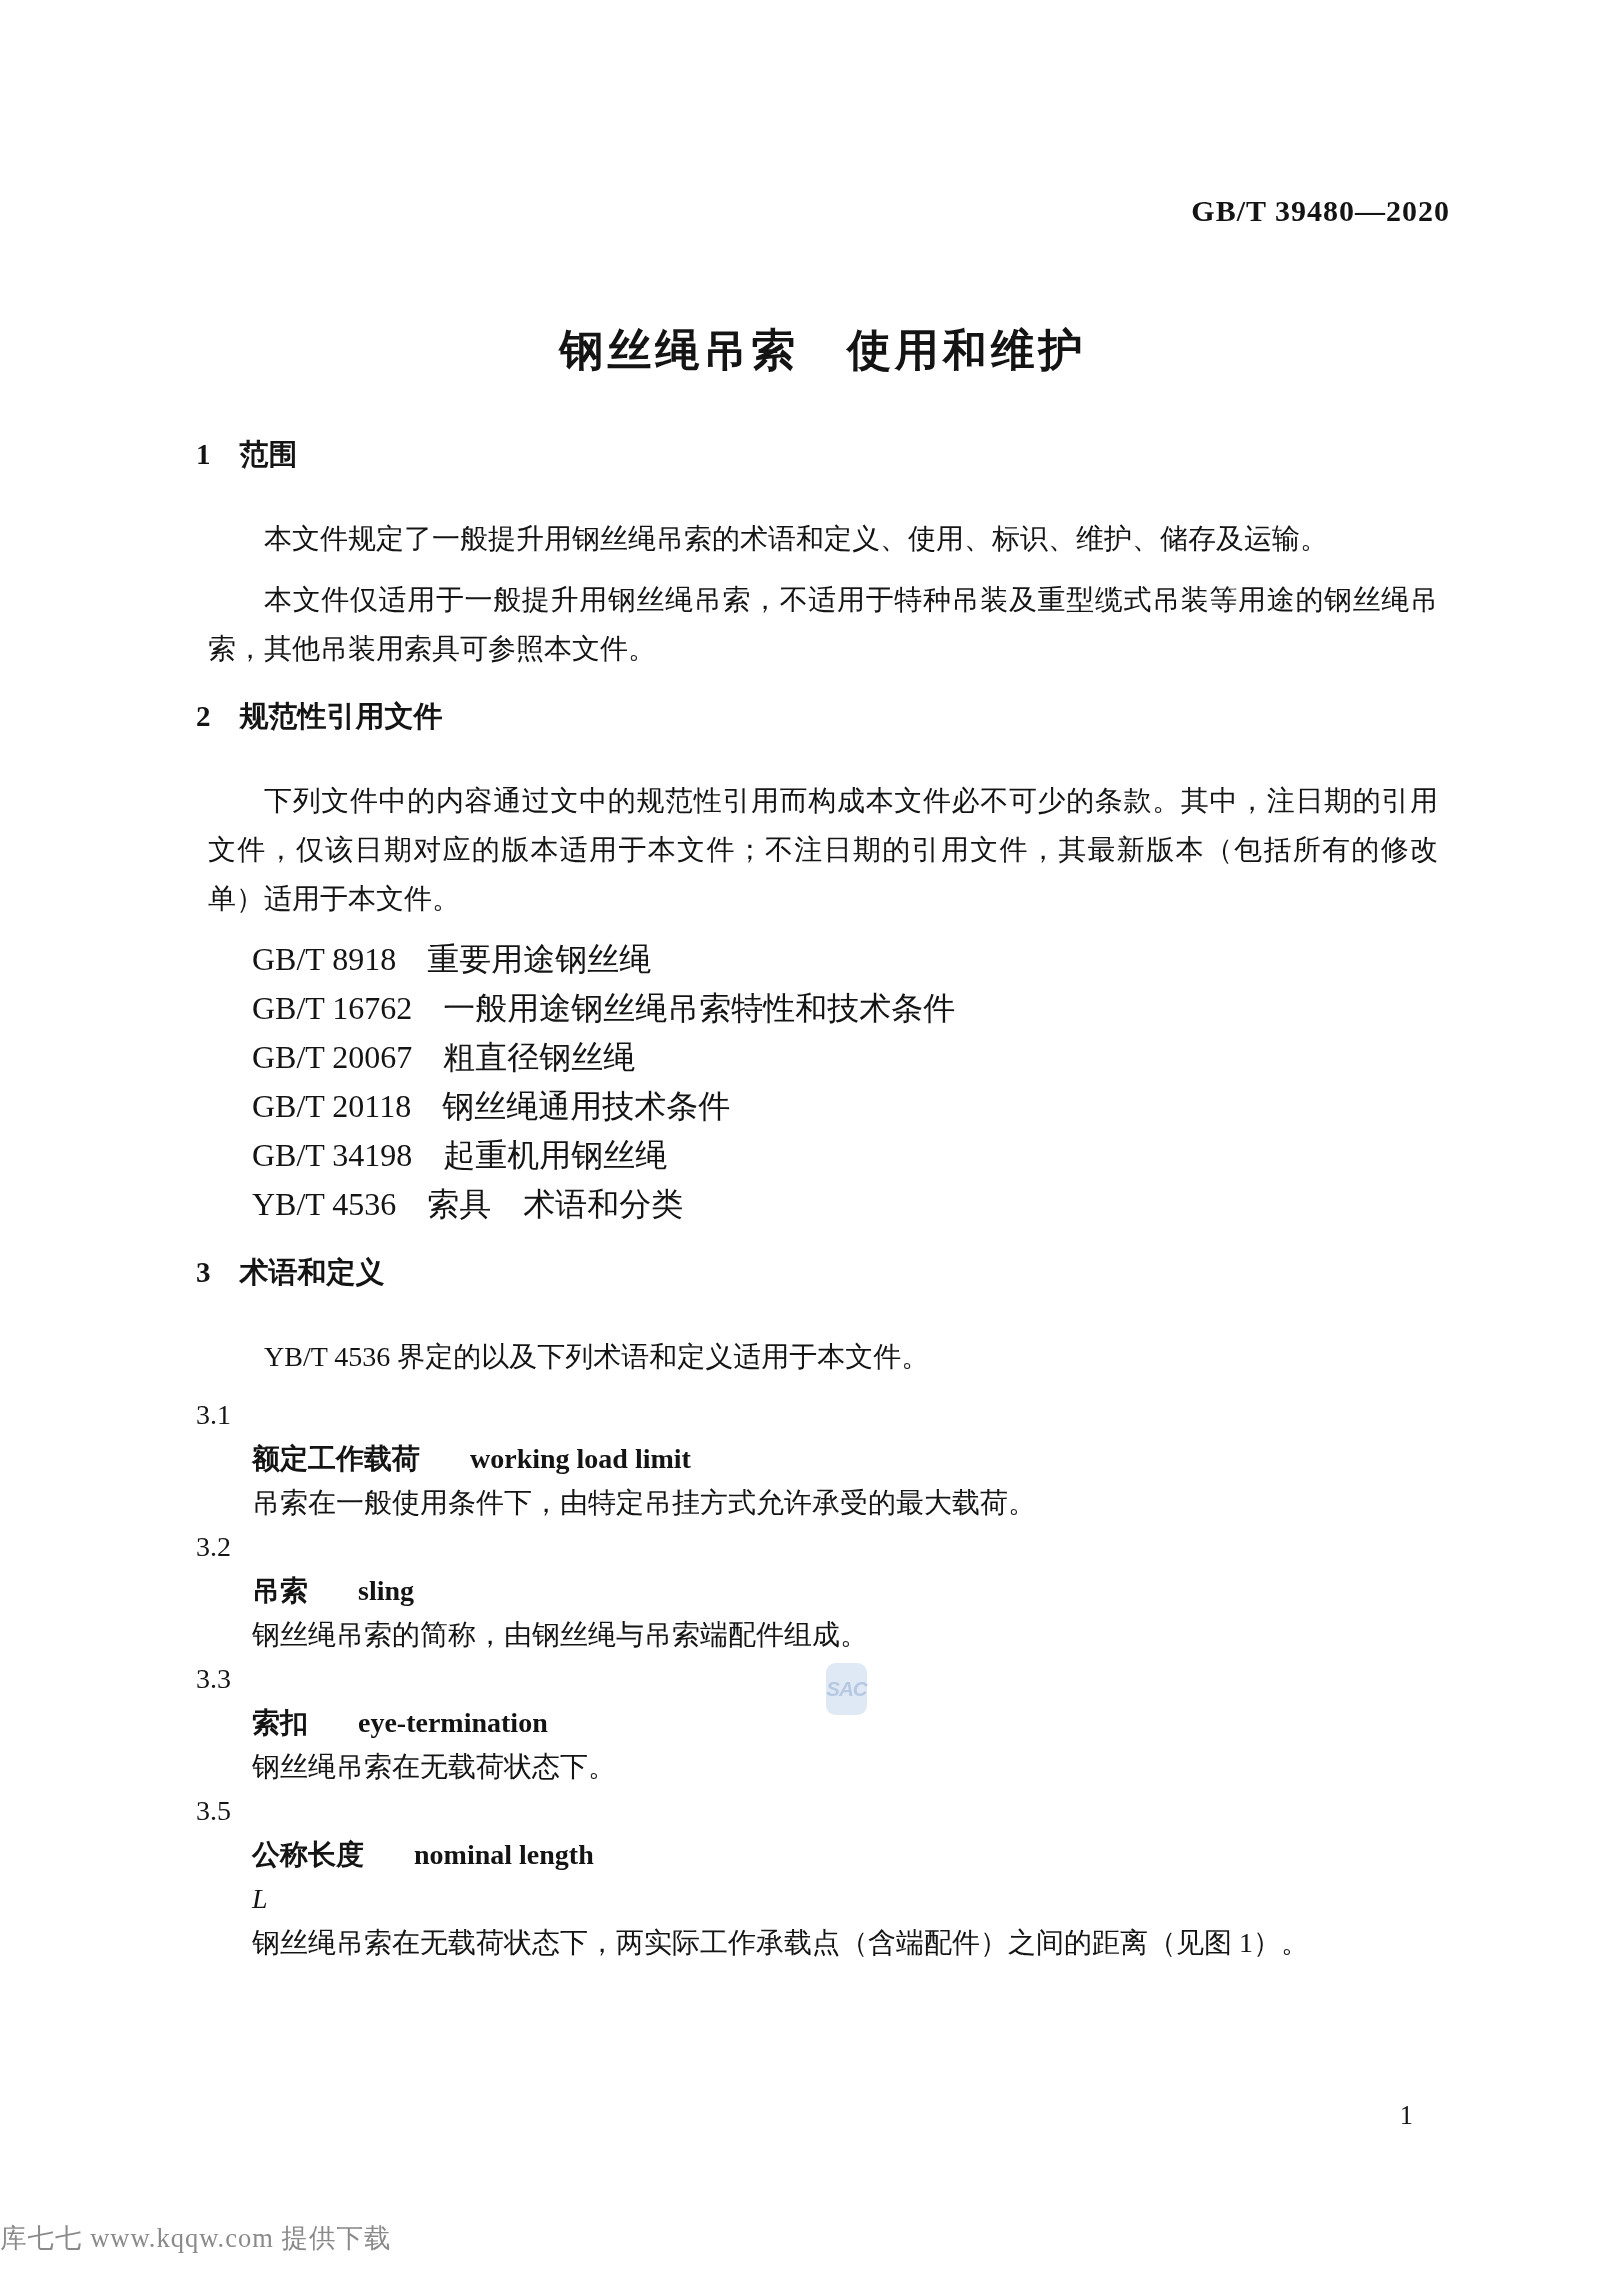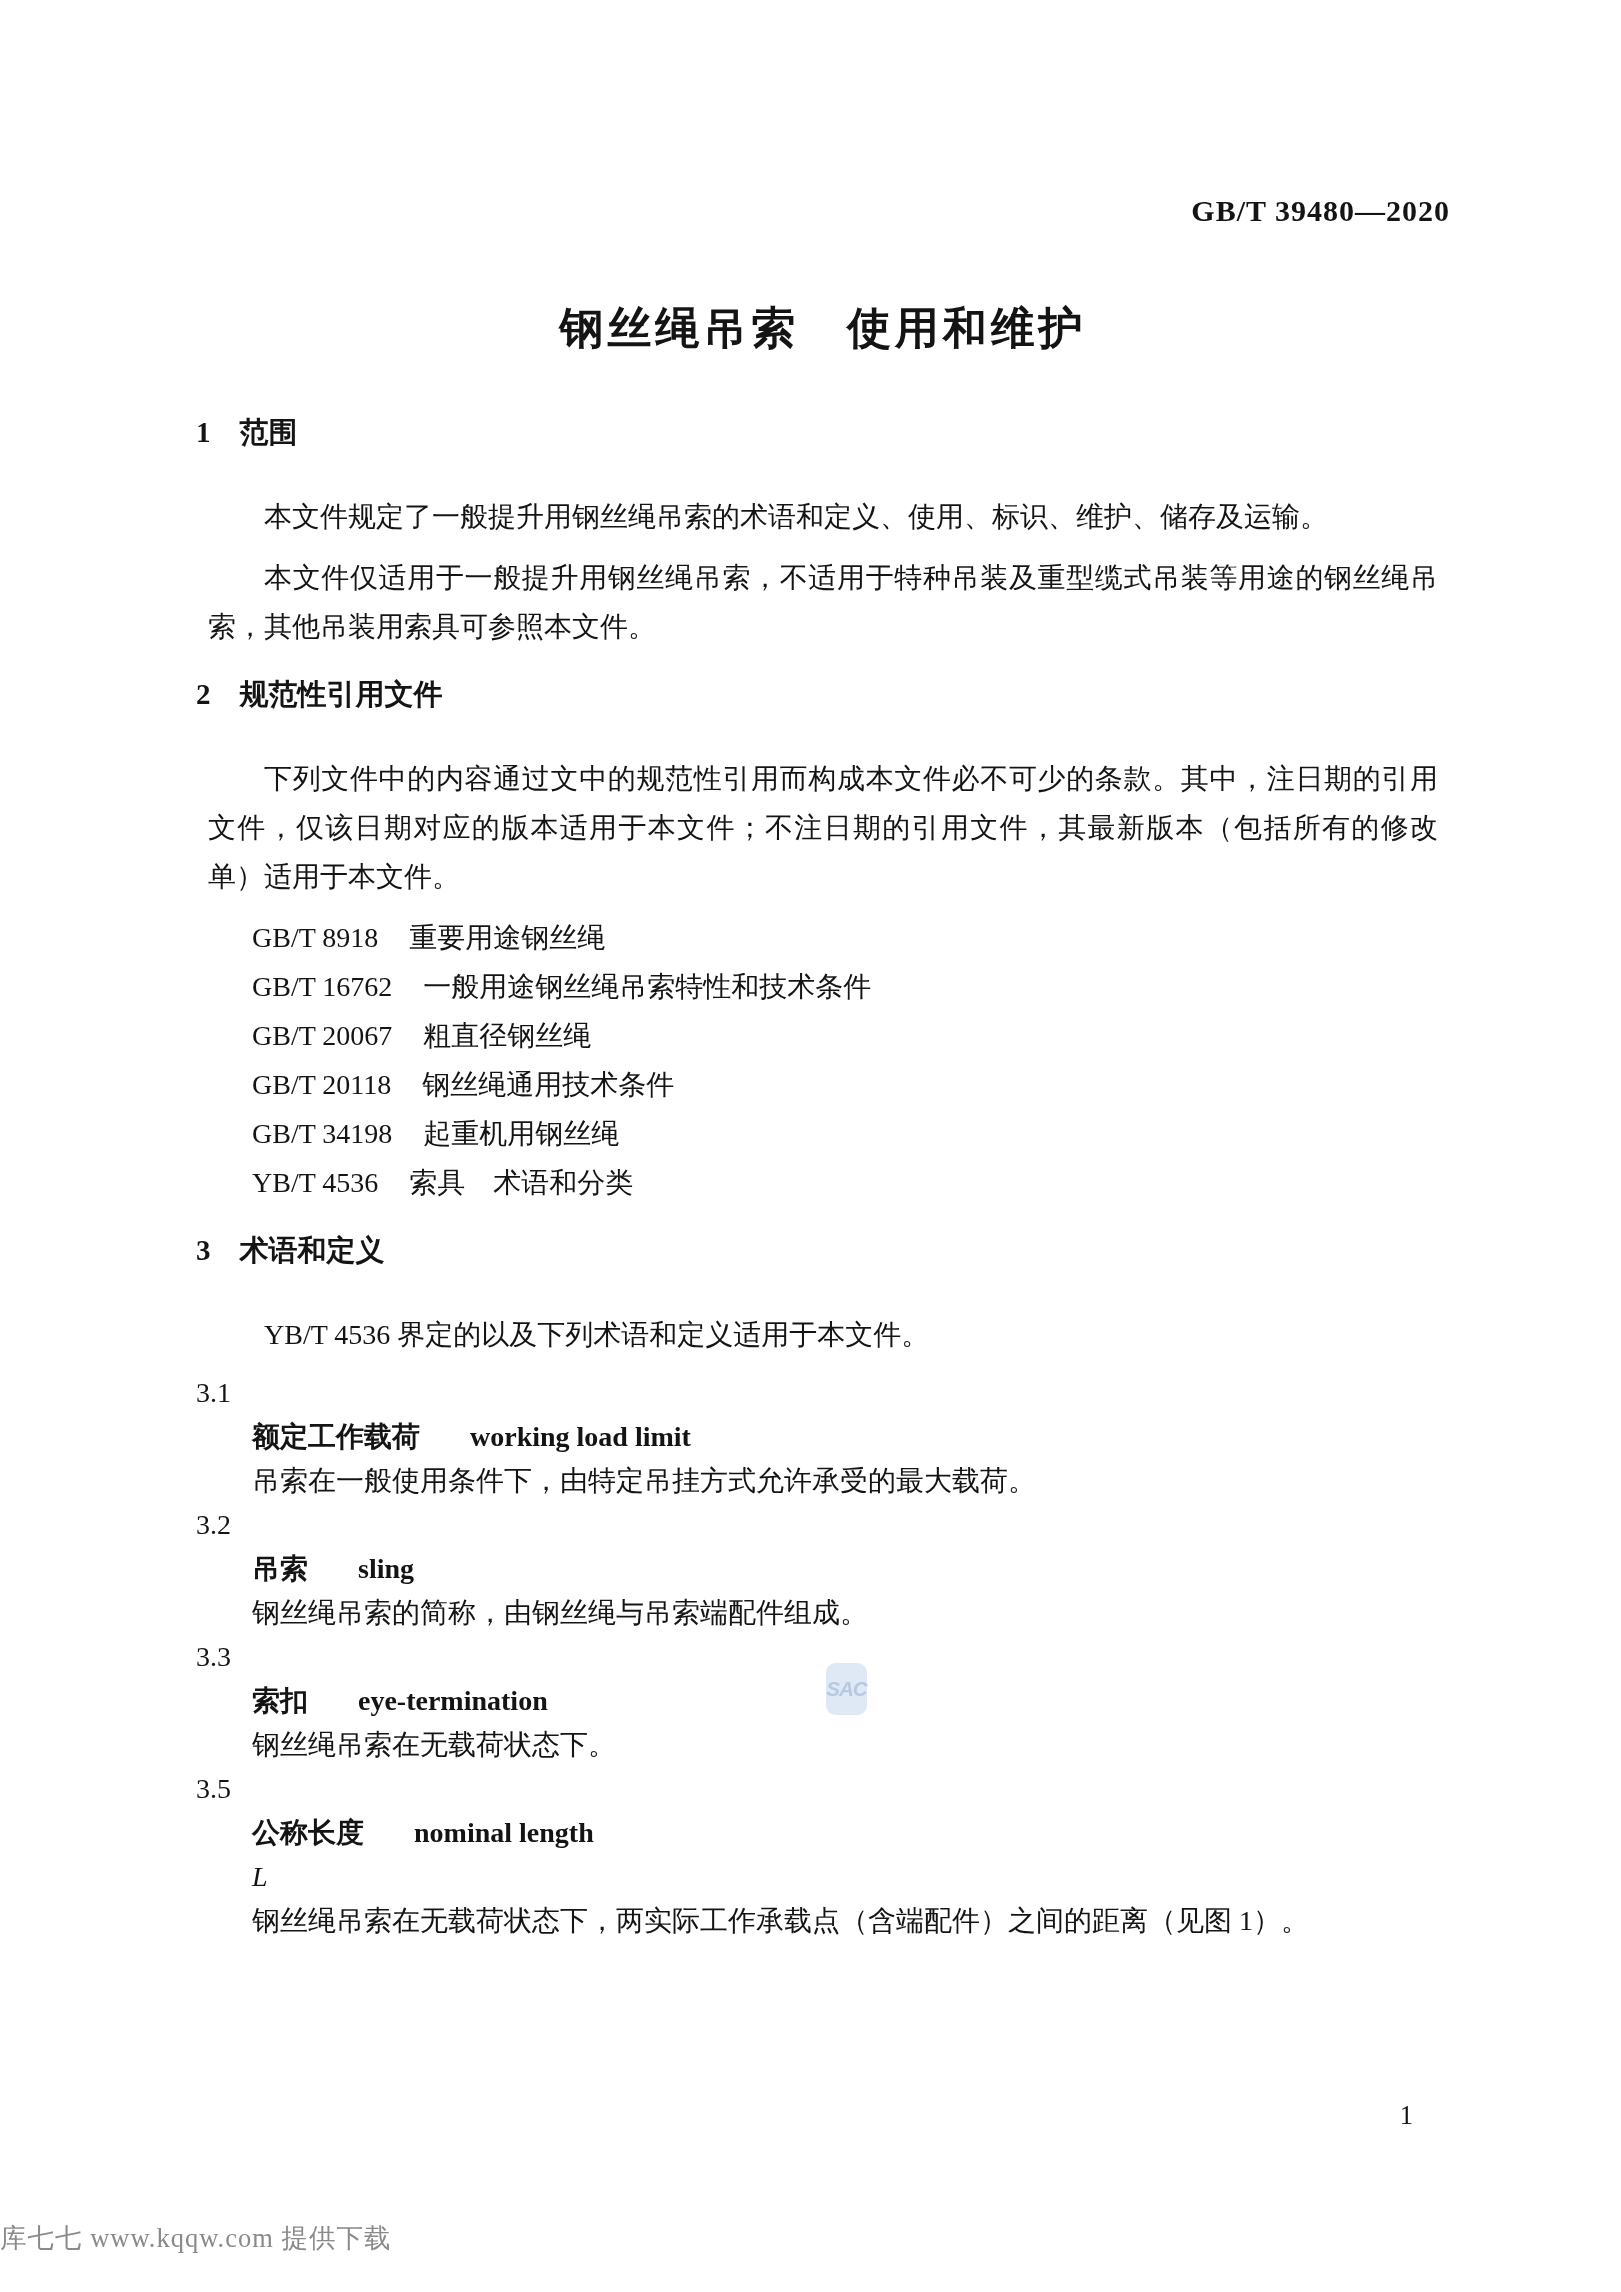--- a/index.html
+++ b/index.html
@@ -18,21 +18,21 @@
   .doc-code {
     margin-top: 196px;
     text-align: right;
     font-family: "Liberation Serif", "DejaVu Serif", serif;
     font-weight: bold;
     font-size: 30px;
     line-height: 1;
     letter-spacing: 1px;
   }
   .doc-title {
-    margin: 80px 0 0 0;
+    margin: 102px 0 0 0;
     text-align: center;
     font-family: "Liberation Sans", "DejaVu Sans", sans-serif;
     font-weight: bold;
     font-size: 44px;
     line-height: 1;
     letter-spacing: 3.9px;
   }
 
   .sec-h {
     font-family: "Liberation Sans", "DejaVu Sans", sans-serif;
@@ -46,21 +46,21 @@
 
   .para {
     margin: 12px;
     font-size: 28px;
     line-height: 49px;
     text-indent: 2em;
     text-align: justify;
   }
 
   .refs { list-style: none; margin: 0; padding: 0; }
-  .refs li { font-size: 28px; line-height: 49px; padding-left: 56px; }
+  .refs li { font-size: 32px; line-height: 49px; padding-left: 56px; }
   .ref-code { font-family: "Liberation Serif", "DejaVu Serif", serif; margin-right: 31px; }
 
   .terms-area { margin-top: 0; }
   .term-block { font-size: 28px; line-height: 44px; }
   .term-num { font-family: "Liberation Serif", "DejaVu Serif", serif; }
   .term-line { padding-left: 56px; }
   .term-cn {
     font-family: "Liberation Sans", "DejaVu Sans", sans-serif;
     font-weight: bold;
     margin-right: 50px;

